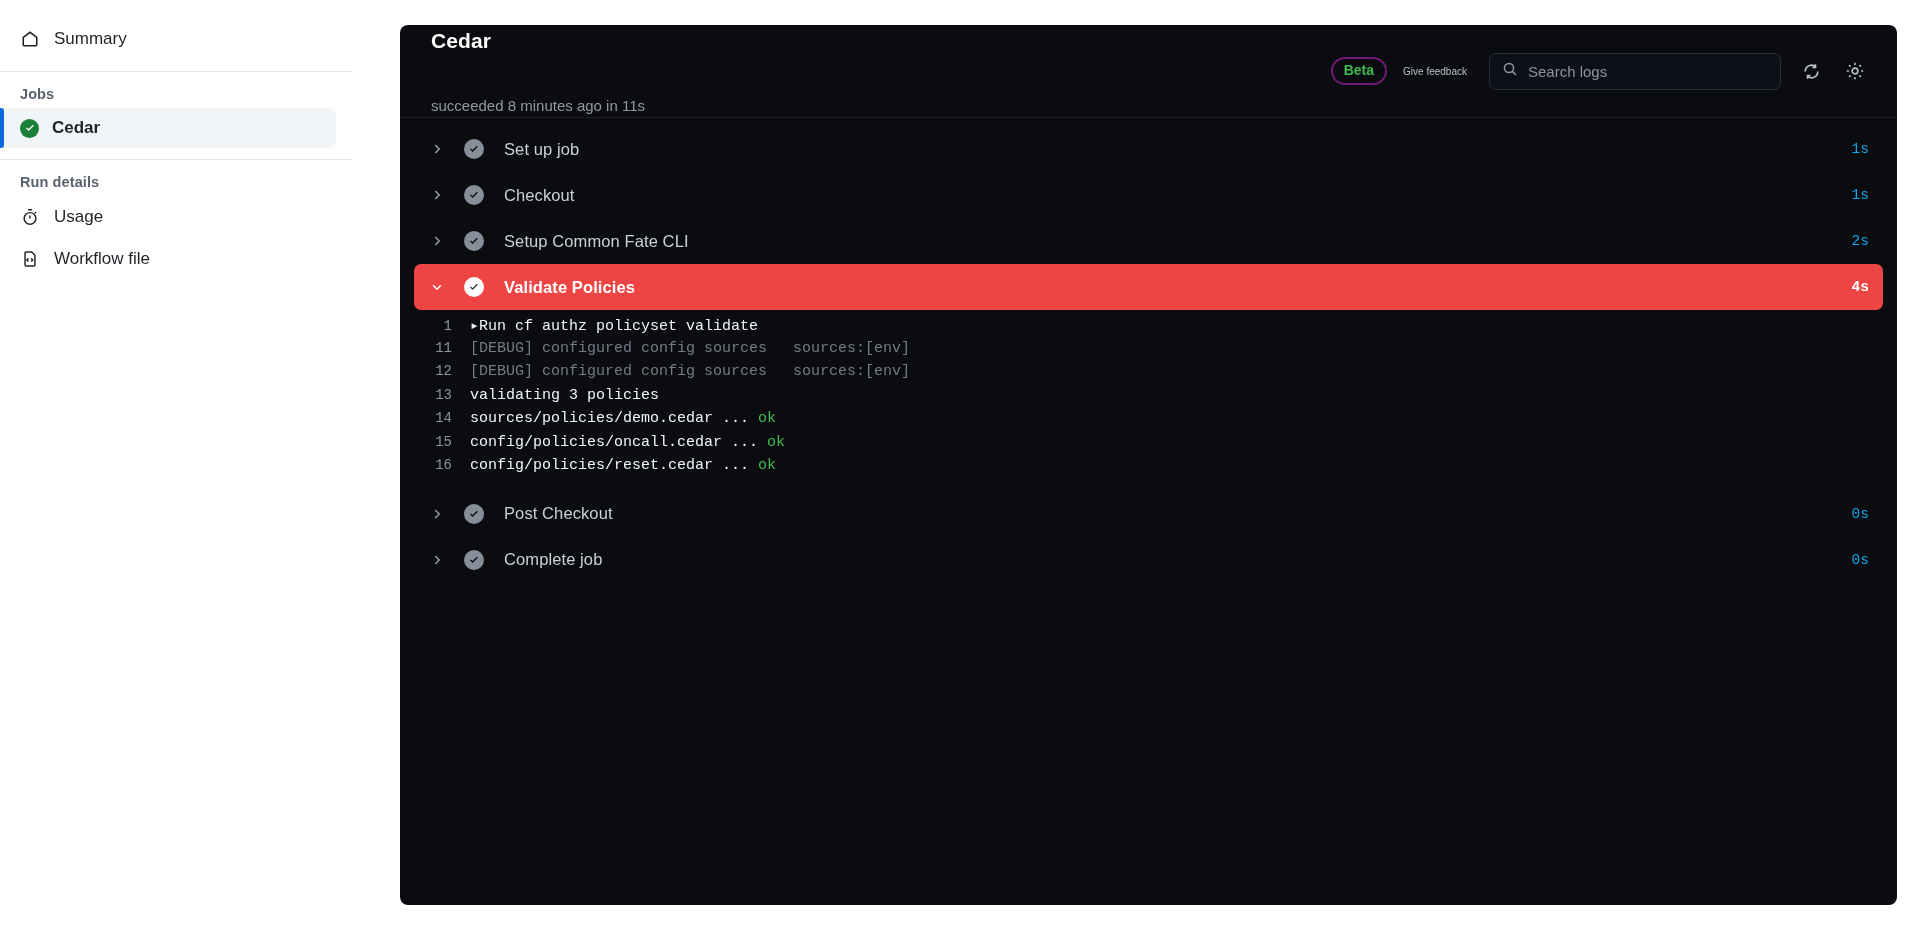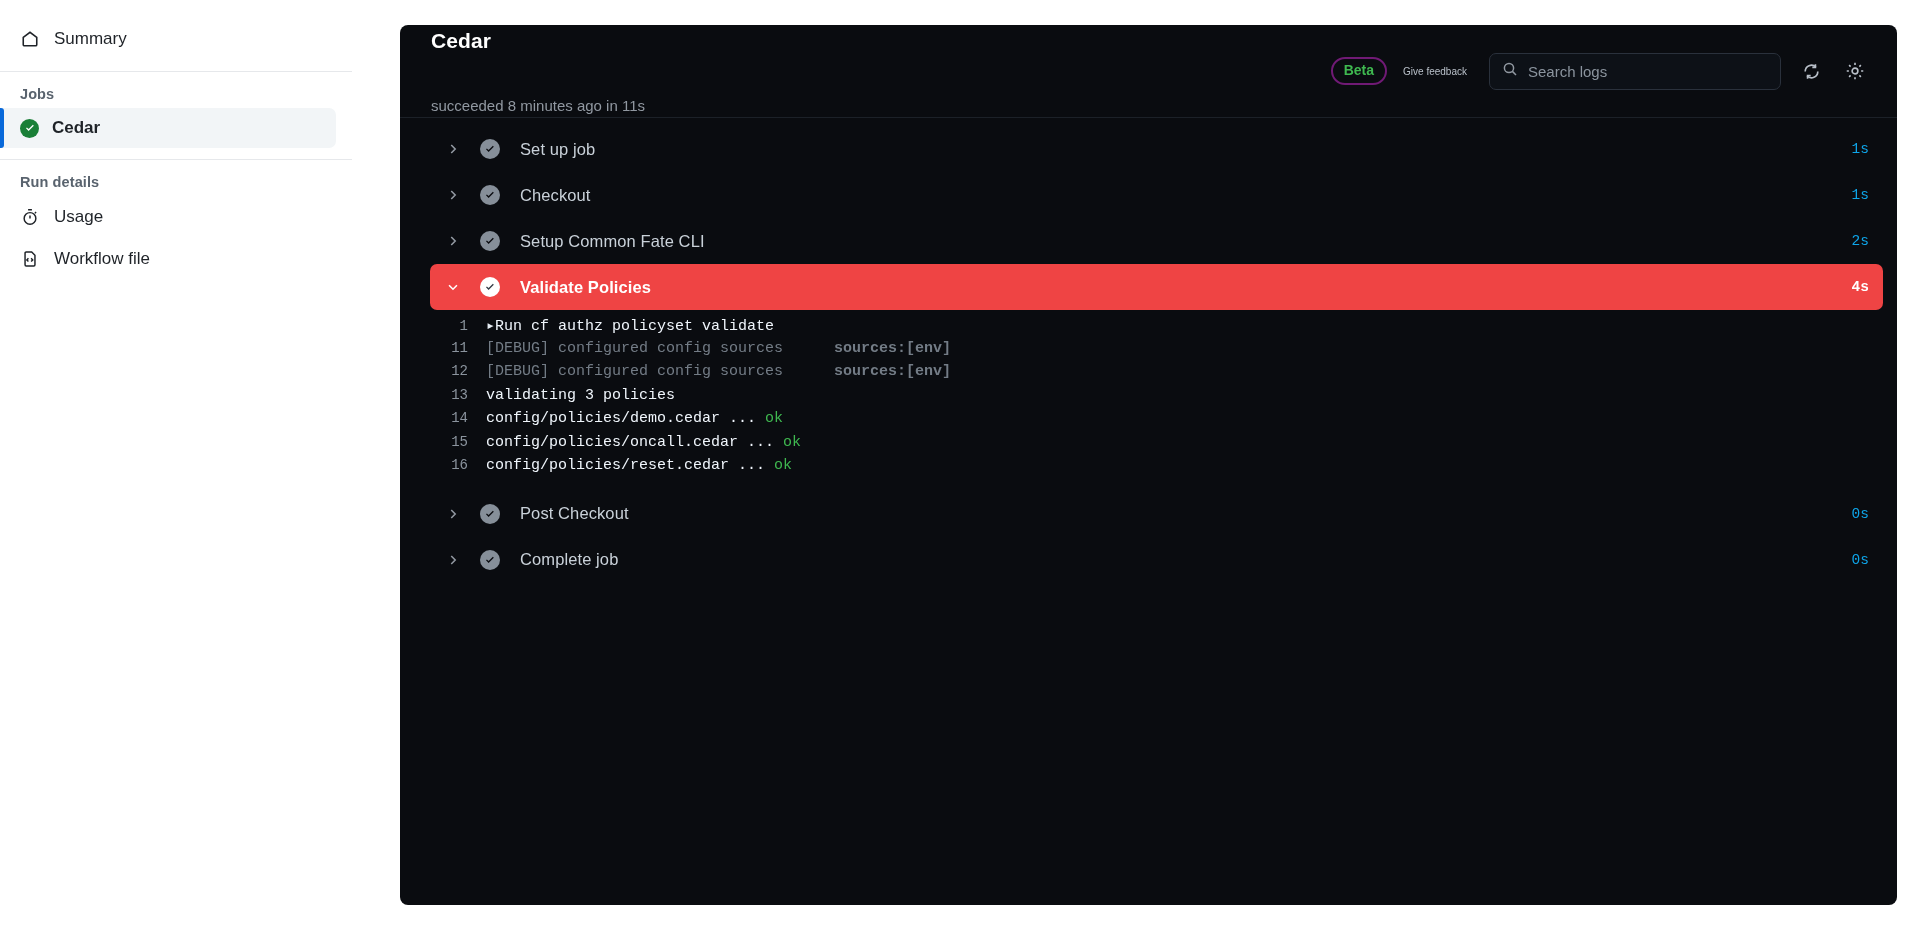--- a/index.html
+++ b/index.html
@@ -190,21 +190,21 @@
     display: flex;
     align-items: center;
     justify-content: center;
     color: #b9c0c9;
     cursor: pointer;
   }
 
   
   .steps {
     flex: 1 1 auto;
-    padding: 8px 0 0 16px;
+    padding: 8px 0 0 0;
     overflow: hidden;
   }
 
   .step-row {
     height: 46px;
     display: flex;
     align-items: center;
     margin: 0 14px 0 14px;
     padding: 0 14px 0 14px;
     border-radius: 7px;
@@ -266,24 +266,23 @@
     color: #8b949e;
     font-size: 14px;
     padding-right: 18px;
   }
   .lmsg { white-space: pre; color: #e6edf3; }
   .lmsg.dim { color: #737c86; }
   .lmsg.bright { color: #f0f6fc; }
   .ok { color: #3fb950; }
   .tri { color: #e6edf3; }
   .lextra {
-    margin-left: 51px;
+    margin-left: 26px;
     color: #737c86;
     white-space: pre;
-    font-weight: bold;
   }
 </style>
 </head>
 <body>
 
 <div class="app">
 
   <div class="sidebar">
 
     <div class="side-row">
@@ -453,21 +452,21 @@
           <span class="lextra">sources:[env]</span>
         </div>
 
         <div class="log-line">
           <span class="ln">13</span>
           <span class="lmsg bright">validating 3 policies</span>
         </div>
 
         <div class="log-line">
           <span class="ln">14</span>
-          <span class="lmsg bright">config/policies/demo.cedar ... </span>
+          <span class="lmsg bright">sources/policies/demo.cedar ... </span>
             <span class="ok">ok</span>
         </div>
 
         <div class="log-line">
           <span class="ln">15</span>
           <span class="lmsg bright">config/policies/oncall.cedar ... </span>
             <span class="ok">ok</span>
         </div>
 
         <div class="log-line">

